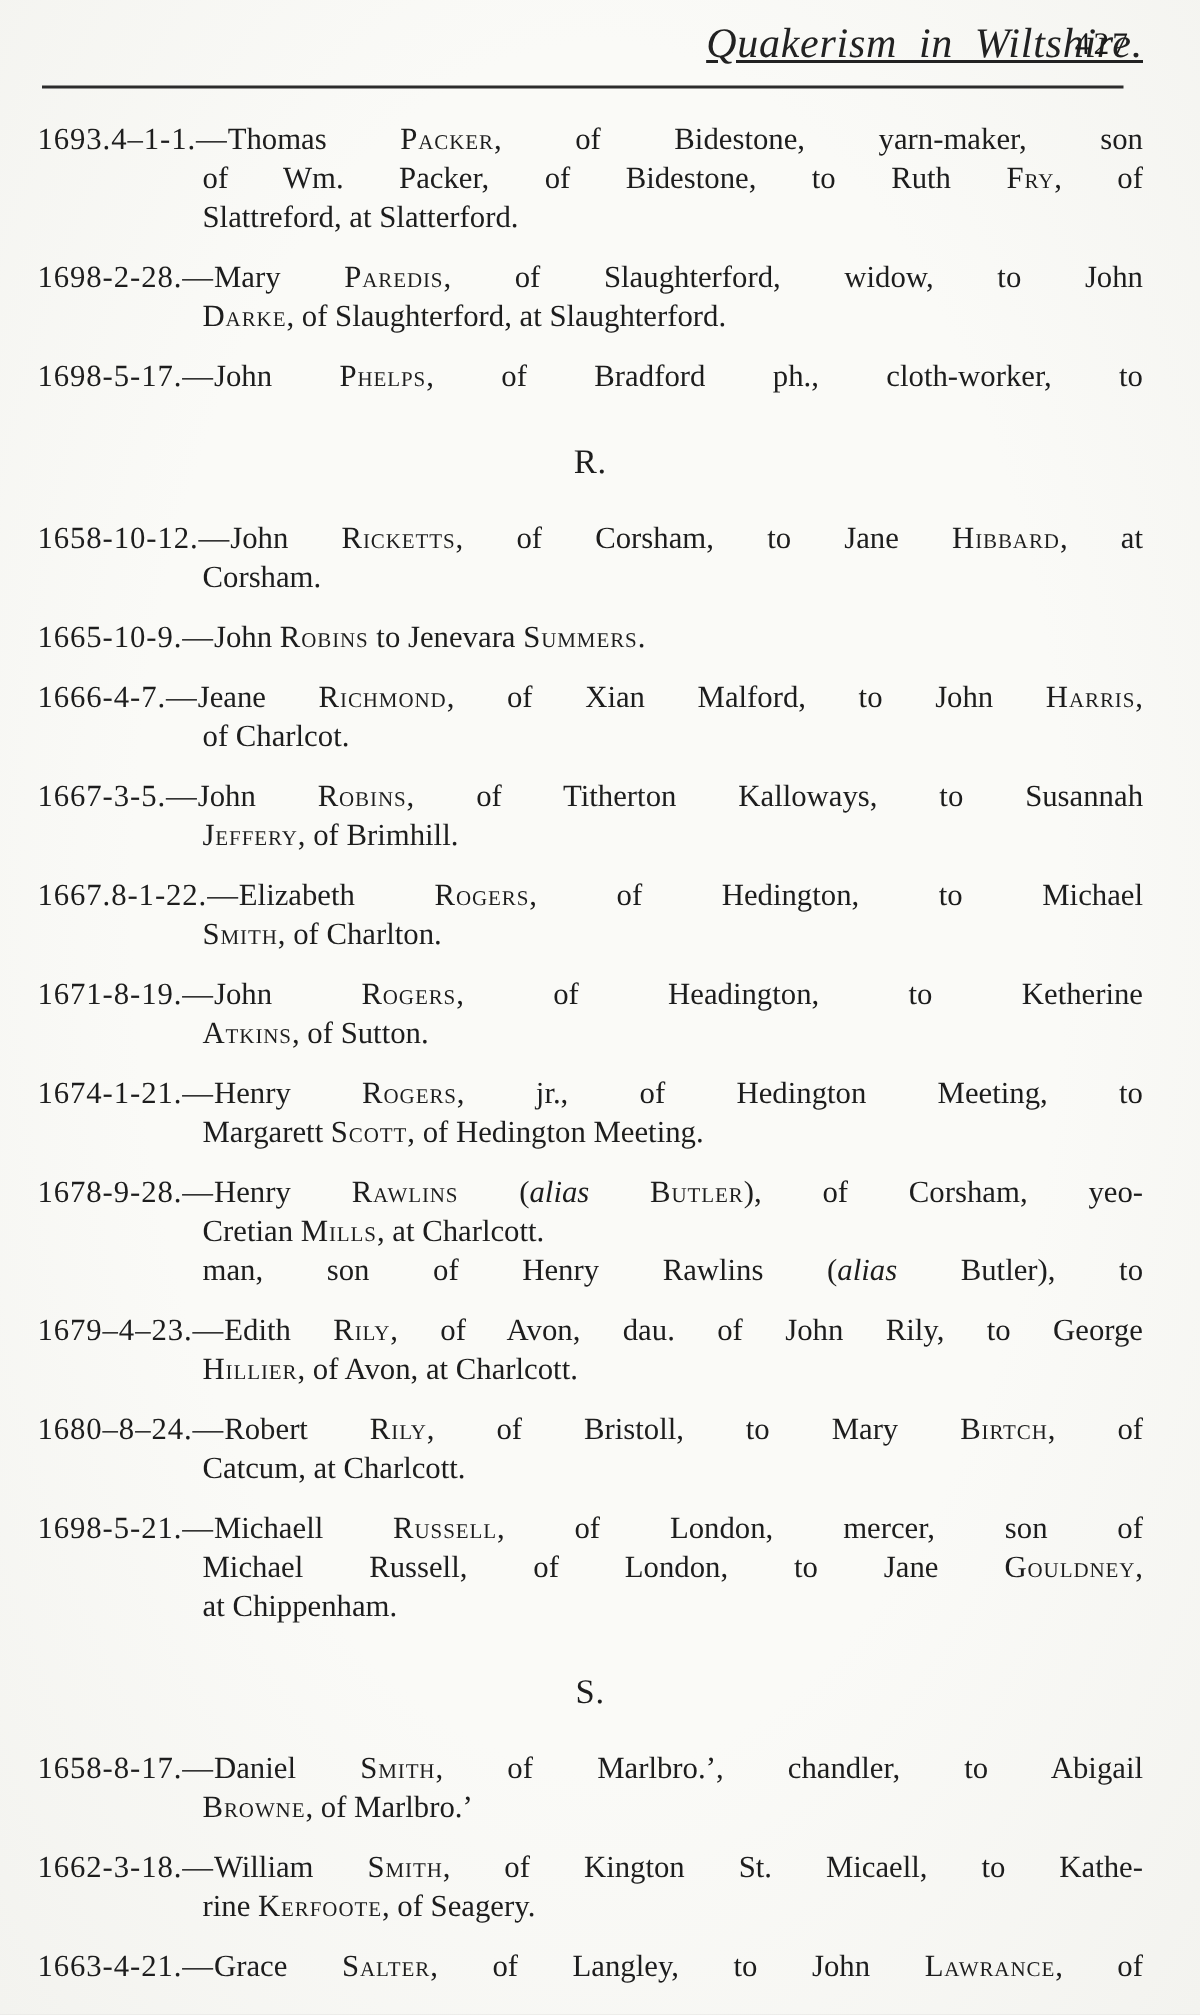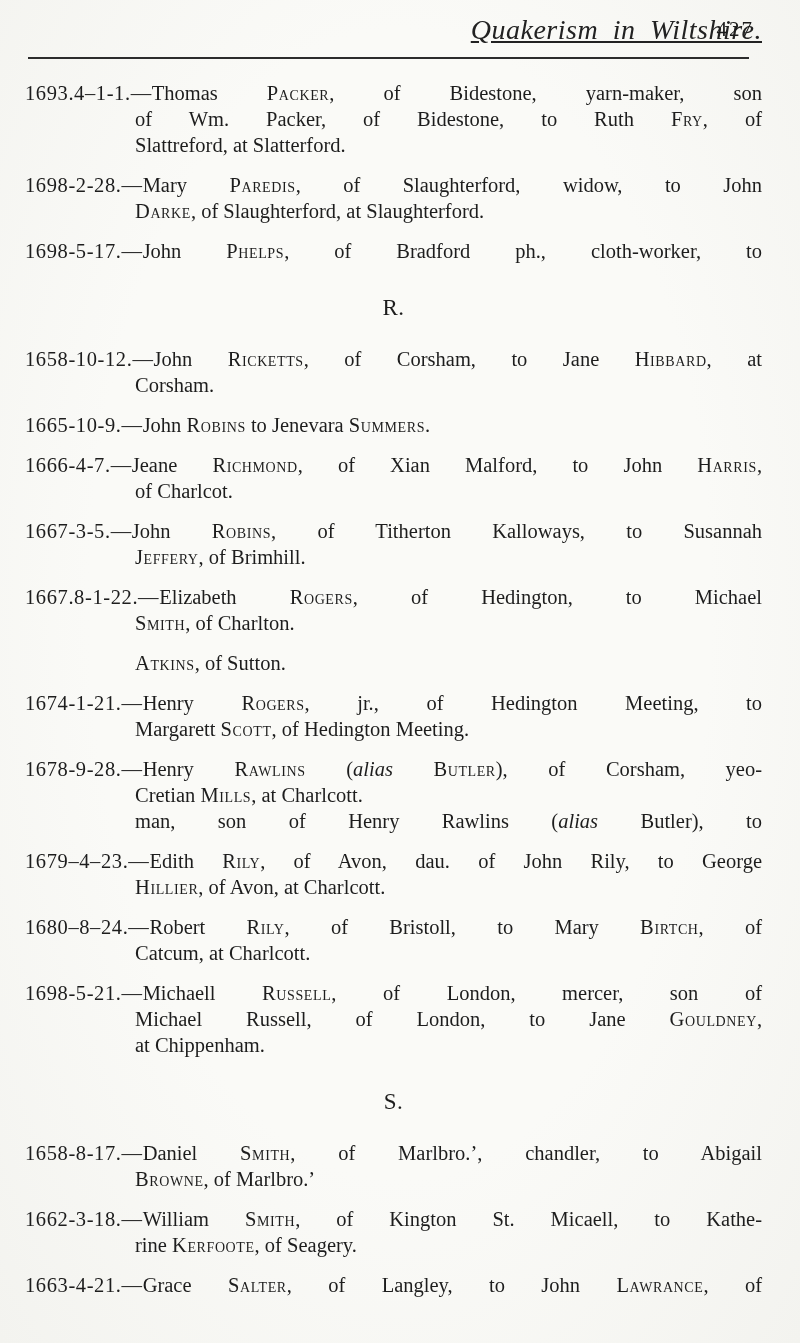--- a/index.html
+++ b/index.html
@@ -121,20 +121,21 @@
       </div>
       <div class="entry">
         <div class="line"><span class="date">1667-3-5.—</span><span>John </span><span class="sc">Robins</span><span>, of Titherton Kalloways, to Susannah</span></div>
         <div class="line cont last"><span class="sc">Jeffery</span><span>, of Brimhill.</span></div>
       </div>
       <div class="entry">
         <div class="line"><span class="date">1667.8-1-22.—</span><span>Elizabeth </span><span class="sc">Rogers</span><span>, of Hedington, to Michael</span></div>
         <div class="line cont last"><span class="sc">Smith</span><span>, of Charlton.</span></div>
       </div>
       <div class="entry">
+        <div class="line"><span class="date">1671-8-19.—</span><span>John </span><span class="sc">Rogers</span><span>, of Headington, to Ketherine</span></div>
         <div class="line cont last"><span class="sc">Atkins</span><span>, of Sutton.</span></div>
       </div>
       <div class="entry">
         <div class="line"><span class="date">1674-1-21.—</span><span>Henry </span><span class="sc">Rogers</span><span>, jr., of Hedington Meeting, to</span></div>
         <div class="line cont last"><span>Margarett </span><span class="sc">Scott</span><span>, of Hedington Meeting.</span></div>
       </div>
       <div class="entry">
         <div class="line"><span class="date">1678-9-28.—</span><span>Henry </span><span class="sc">Rawlins</span><span> (</span><span class="it">alias</span><span> </span><span class="sc">Butler</span><span>), of Corsham, yeo-</span></div>
         <div class="line cont last"><span>Cretian </span><span class="sc">Mills</span><span>, at Charlcott.</span></div>
         <div class="line cont"><span>man, son of Henry Rawlins (</span><span class="it">alias</span><span> Butler), to</span></div>

